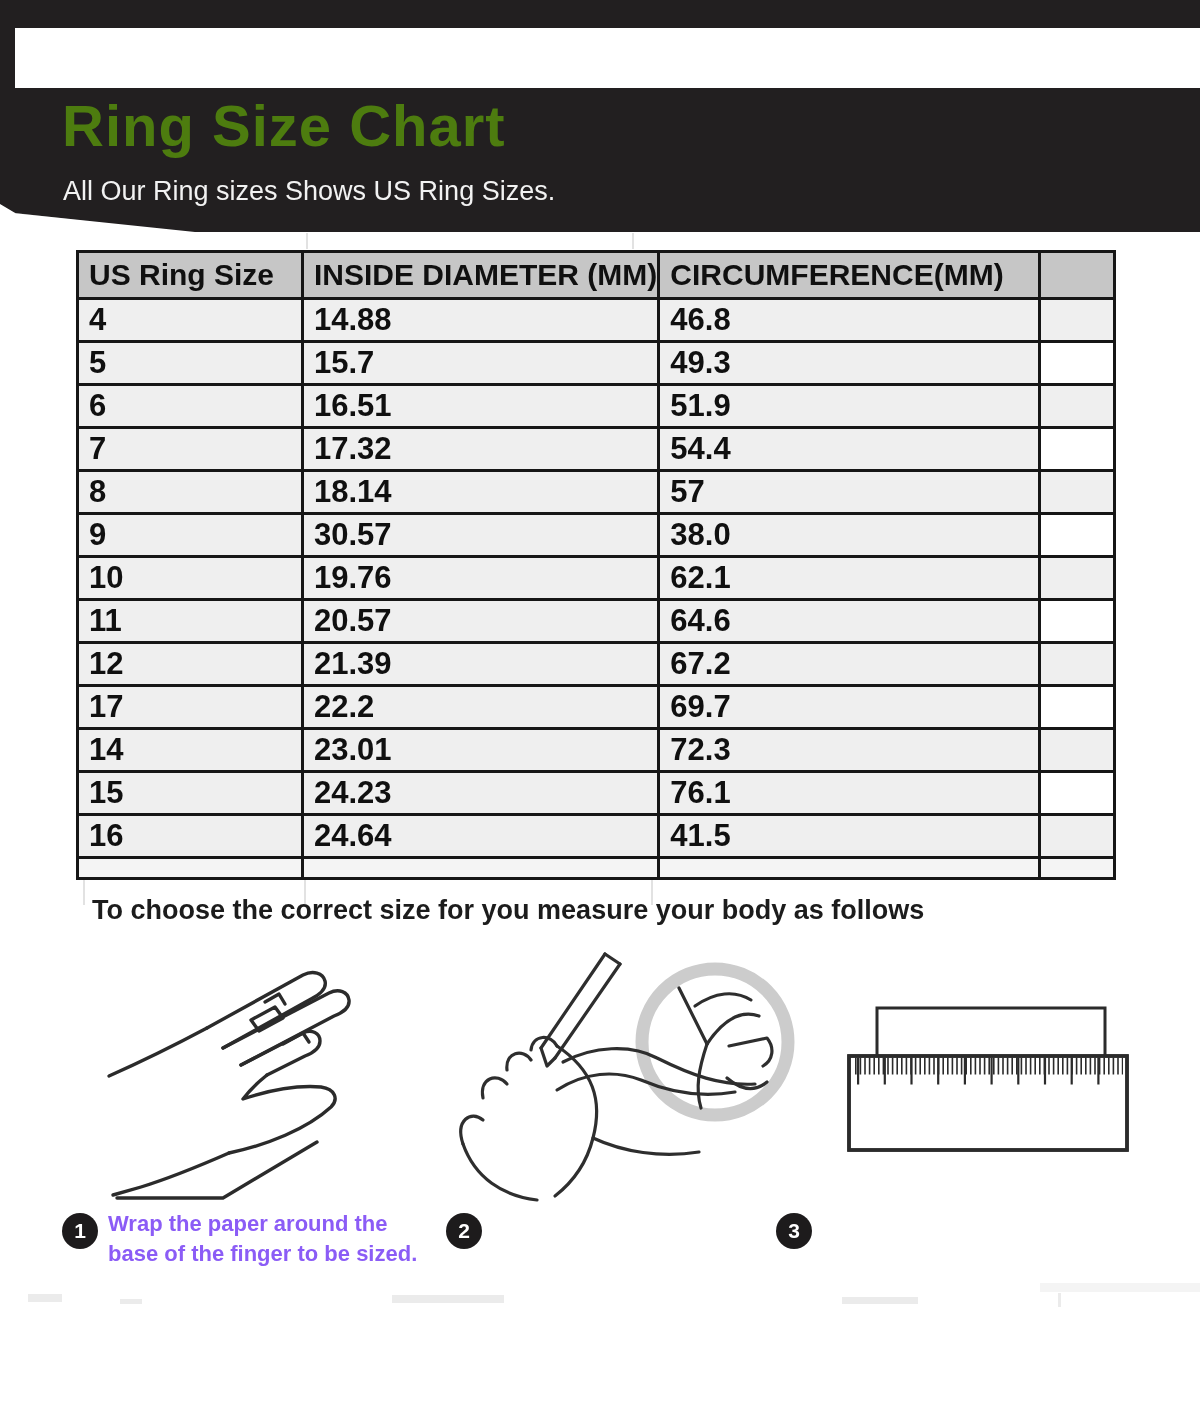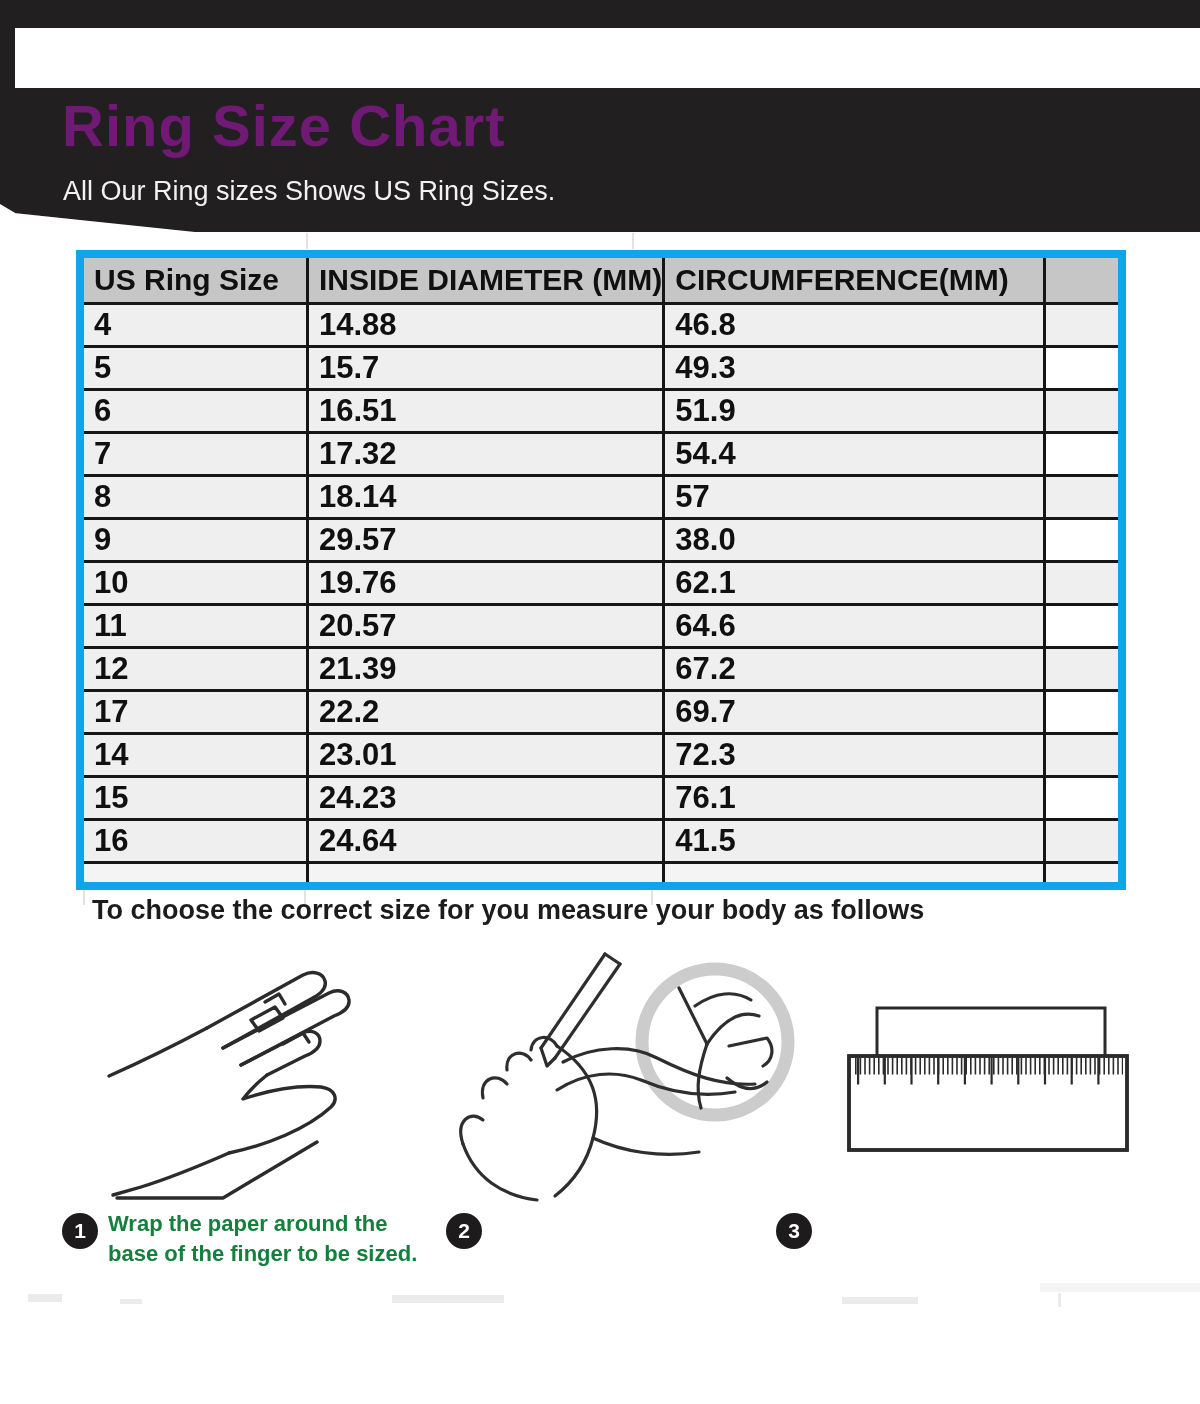--- a/index.html
+++ b/index.html
@@ -7,26 +7,26 @@
           font-family:"Liberation Sans", sans-serif;color:#111;}
 
   
   .top-black{position:absolute;left:0;top:0;width:1200px;height:232px;background:#221f20;}
   .white-band{position:absolute;left:15px;top:28px;width:1185px;height:60px;background:#ffffff;}
   .corner-wedge{position:absolute;left:0;top:196px;width:195px;height:36px;background:#ffffff;
                 clip-path:polygon(0 22%,8% 48%,100% 100%,0 100%);}
   .corner-soft{position:absolute;left:8px;top:206px;width:120px;height:20px;background:#9a9a9a;
                clip-path:polygon(0 30%,100% 100%,0 100%);opacity:.45;filter:blur(2px);}
   .page-title{position:absolute;left:62px;top:92px;font-size:58px;font-weight:700;
-              letter-spacing:1px;color:#701a75;}
+              letter-spacing:1px;color:#4d7c0f;}
   .page-subtitle{position:absolute;left:63px;top:176px;font-size:27px;font-weight:400;color:#f2f2f2;text-align:center;}
 
   
   .size-table{position:absolute;left:76px;top:250px;border-collapse:collapse;
-              border:8px solid #0ea5e9;table-layout:fixed;}
+              border:2px solid #0ea5e9;table-layout:fixed;}
   .size-table th,.size-table td{border:3px solid #161616;padding:0 0 0 10px;text-align:left;
               font-weight:700;overflow:hidden;white-space:nowrap;}
   .size-table th{height:44px;background:#c6c6c6;font-size:30px;color:#101010;}
   .size-table td{height:40px;background:#efefef;font-size:31px;color:#101010;}
   .col-size{width:212px;} .col-diam{width:334px;margin-top:39px;} .col-circ{width:368px;} .col-extra{width:62px;}
   .size-table td.extra{background:#efefef;padding:0;}
   .size-table tbody tr:nth-child(even) td.extra{background:#ffffff;}
   .size-table tr.empty-row td{height:18px;background:#f4f4f4;}
 
   
@@ -36,21 +36,21 @@
   
   .measure-heading{position:absolute;left:92px;top:895px;font-size:27px;font-weight:700;color:#1c1c1c;}
 
   
   .illus{position:absolute;}
   .illus svg{display:block;}
 
   
   .step-badge{position:absolute;width:36px;height:36px;border-radius:50%;background:#1d1b1c;
               color:#fff;font-size:21px;font-weight:700;text-align:center;line-height:36px;}
-  .step-text{position:absolute;font-size:22px;font-weight:700;color:#15803d;line-height:30px;}
+  .step-text{position:absolute;font-size:22px;font-weight:700;color:#8b5cf6;line-height:30px;}
 
   
   .smudge{position:absolute;background:#ebebeb;}
 </style>
 </head>
 <body>
 
 <div class="canvas">
 
   <div class="top-black"></div>
@@ -113,21 +113,21 @@
 
     <tr>
       <td>8</td>
       <td>18.14</td>
       <td>57</td>
       <td class="extra"></td>
     </tr>
 
     <tr>
       <td>9</td>
-      <td>29.57</td>
+      <td>30.57</td>
       <td>38.0</td>
       <td class="extra"></td>
     </tr>
 
     <tr>
       <td>10</td>
       <td>19.76</td>
       <td>62.1</td>
       <td class="extra"></td>
     </tr>

